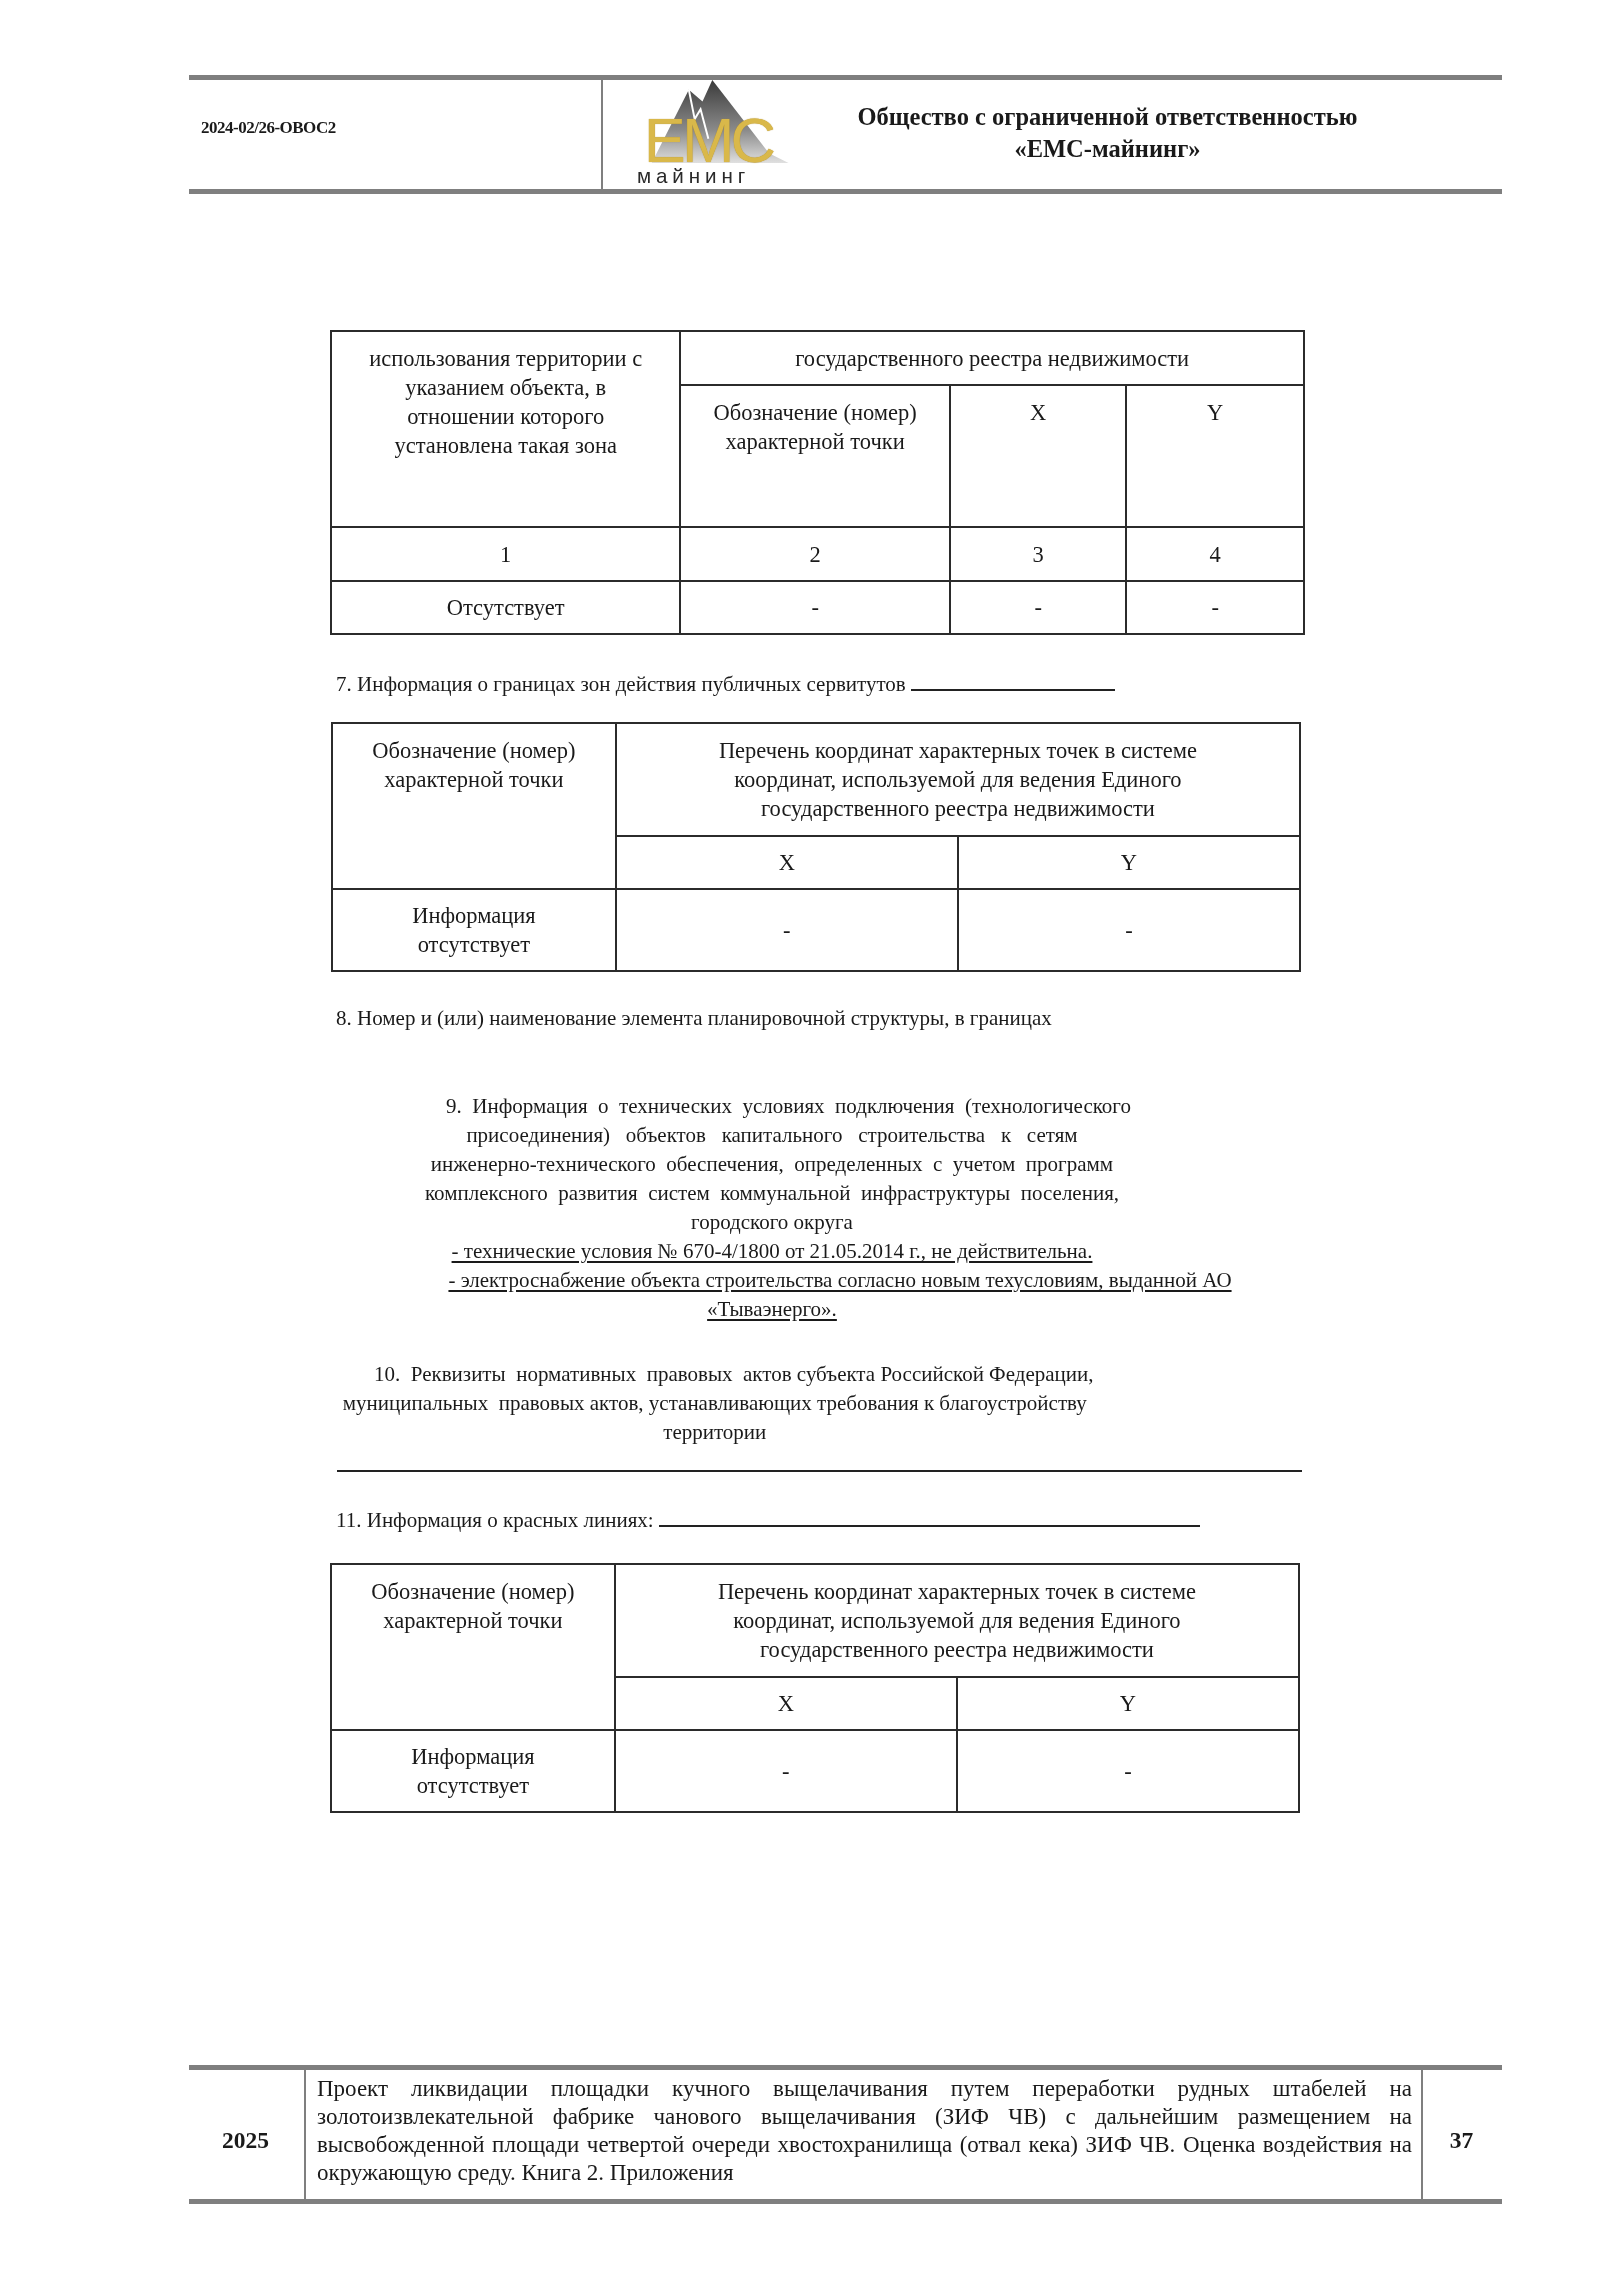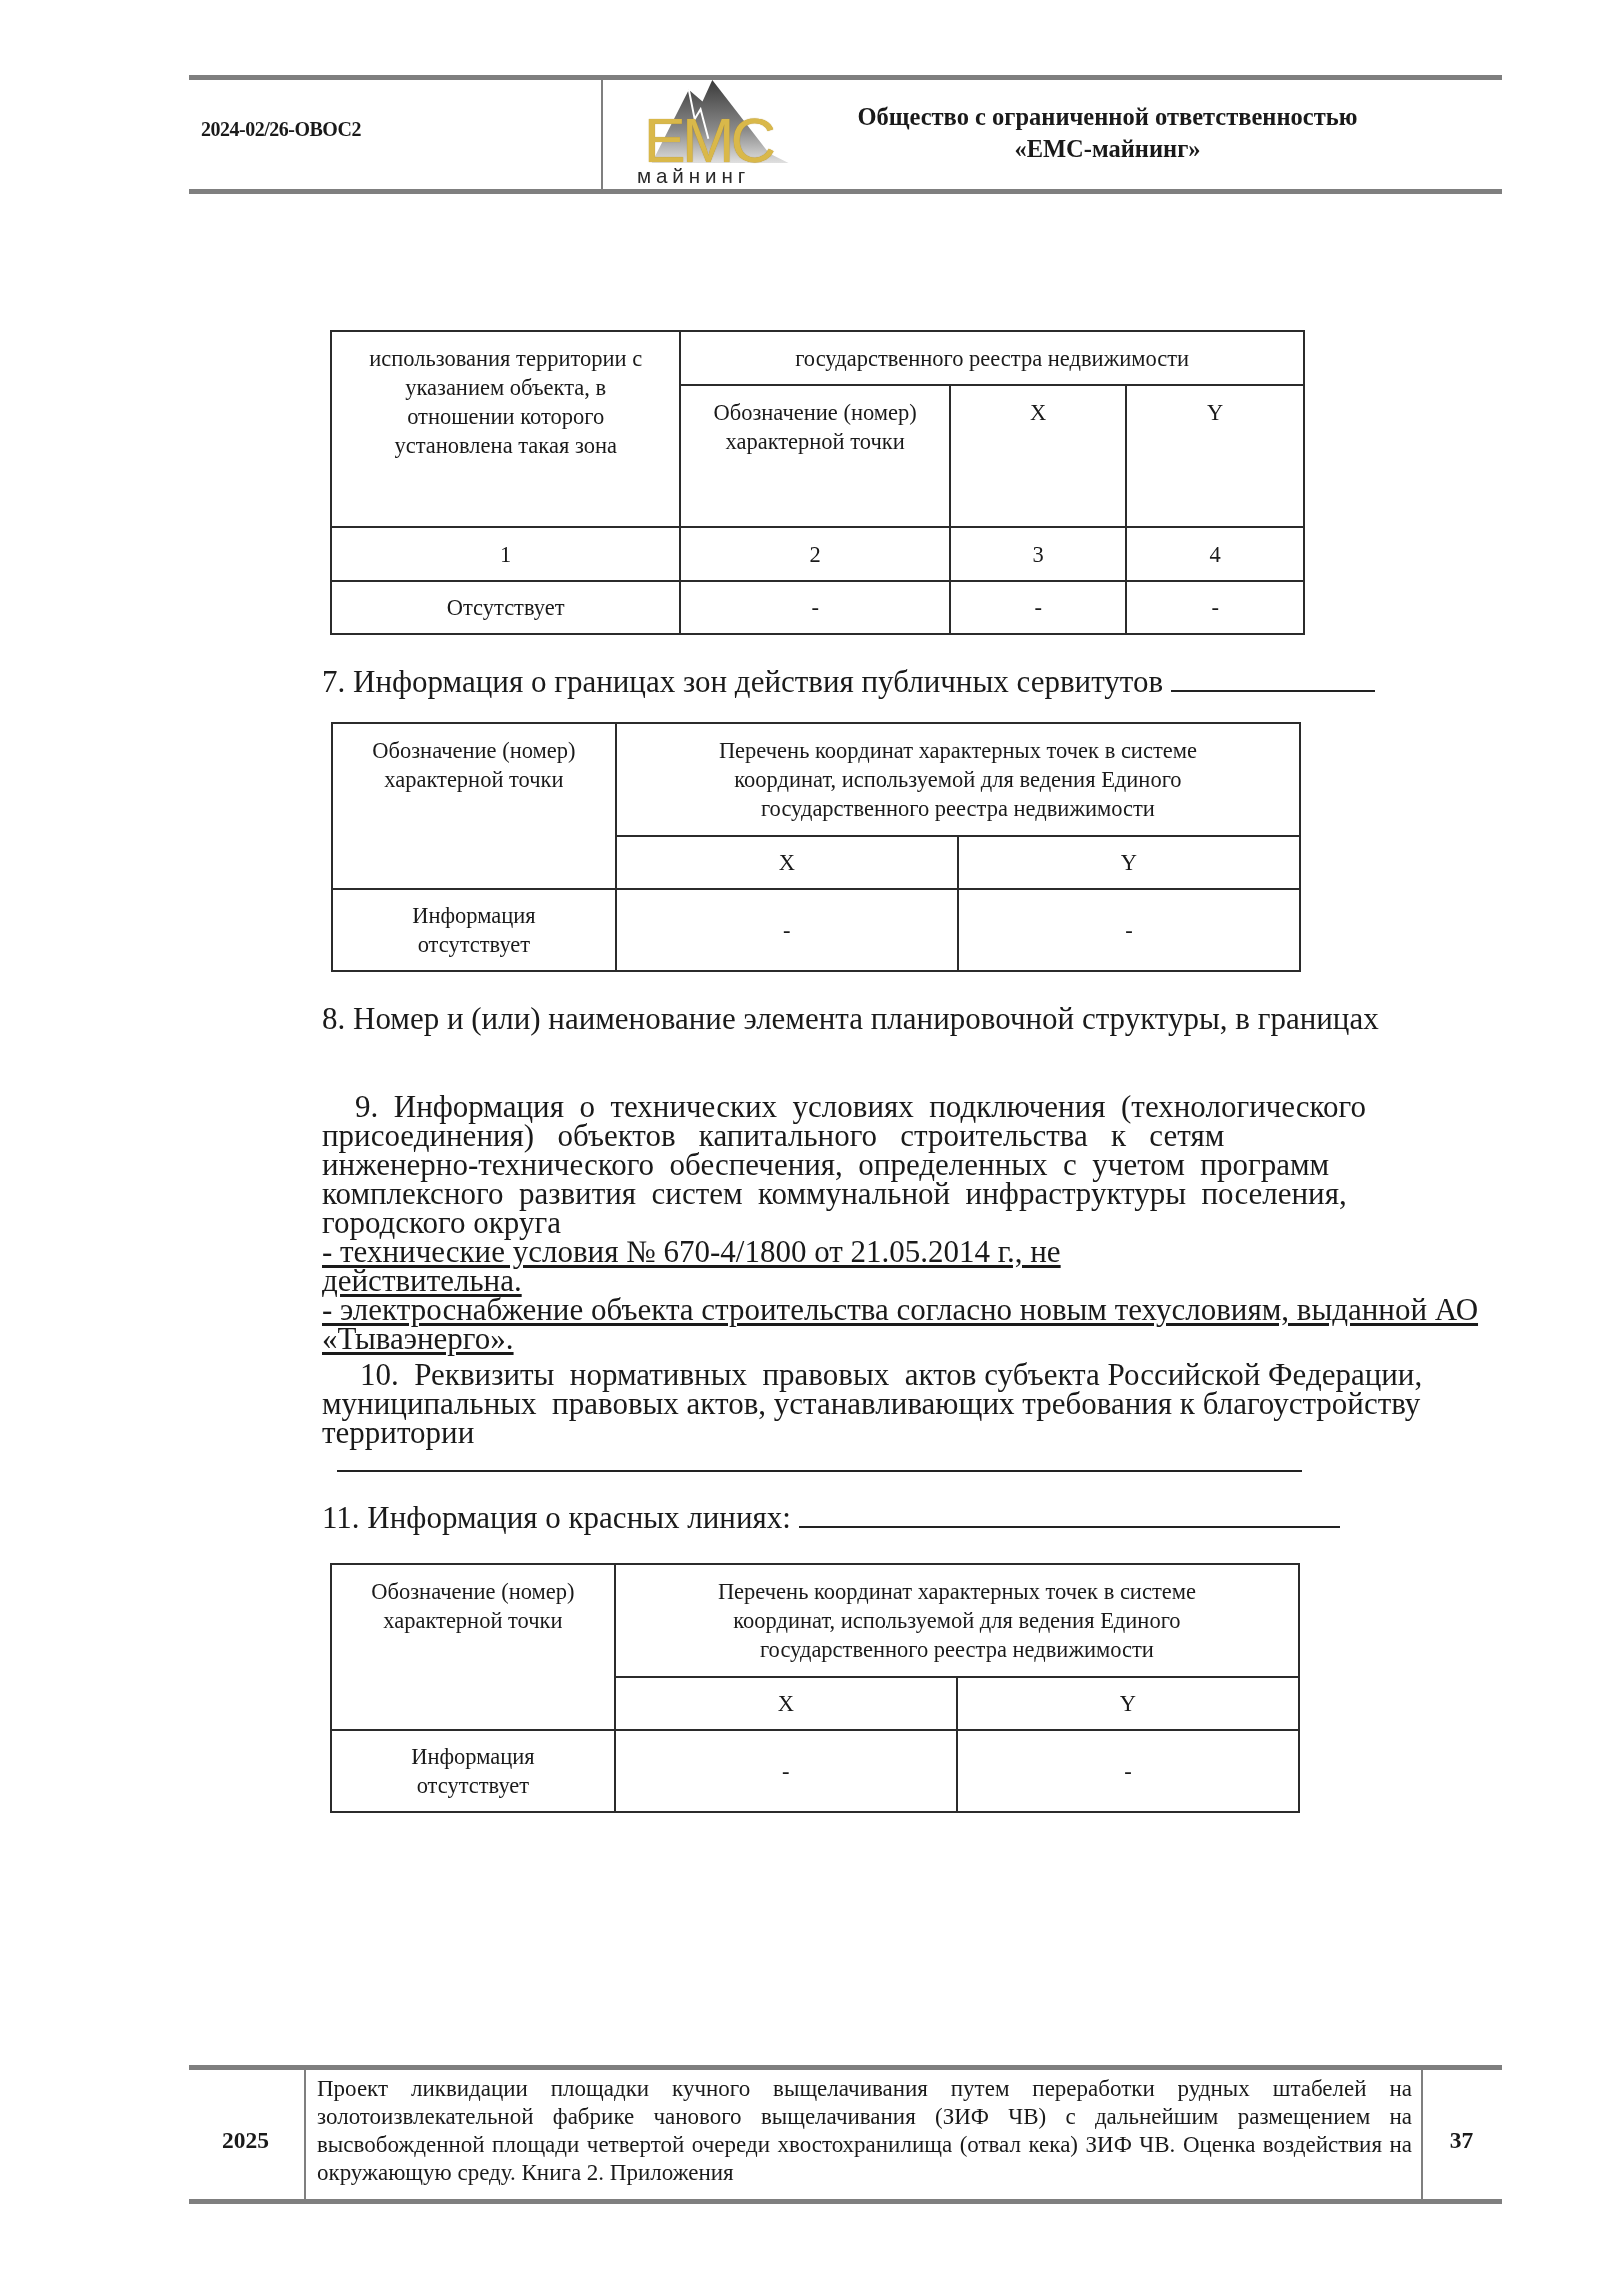--- a/index.html
+++ b/index.html
@@ -2,34 +2,34 @@
 <html><head>
 <meta charset="utf-8">
 <style>
   html, body { margin: 0; padding: 0; background: #ffffff; }
   body { width: 1613px; height: 2293px; position: relative; overflow: hidden;
          font-family: "Liberation Serif", "DejaVu Serif", serif; color: #1a1a1a; }
 
   
   .hdr-line { position: absolute; left: 189px; width: 1313px; height: 4.9px; background: #7f7f7f; }
   .hdr-vline { position: absolute; width: 2px; background: #7f7f7f; }
-  .hdr-code { position: absolute; left: 201px; top: 118px; font-weight: bold; font-size: 20px; letter-spacing: -0.5px; }
+  .hdr-code { position: absolute; left: 201px; top: 118px; font-weight: bold; font-size: 17px; letter-spacing: -0.5px; }
   .hdr-company { position: absolute; left: 843px; top: 101px; width: 529px; text-align: center; font-weight: bold; font-size: 24.5px; line-height: 32px; }
   .logo { position: absolute; left: 632px; top: 80px; width: 186px; height: 108px; }
   .logo-emc { position: absolute; left: 11.8px; top: 29px; font-family: Liberation Sans, sans-serif; font-size: 63px; line-height: 63px;
               color: #d9b84a; letter-spacing: -3.9px; text-shadow: 0 0 1px #a8841e; }
   .logo-sub { position: absolute; left: 4.9px; top: 84px; font-family: Liberation Sans, sans-serif; font-size: 20.6px; letter-spacing: 4.9px; color: #2a2a2a; text-align: center; }
 
   
   table.doc { position: absolute; border-collapse: collapse; font-size: 22.5px; line-height: 29px; }
   table.doc td { border: 2px solid #2b2b2b; text-align: center; vertical-align: top; padding: 0 18px; }
   .vmid { vertical-align: middle !important; }
 
   
-  .para { position: absolute; left: 322px; font-size: 31px; line-height: 29px; }
+  .para { position: absolute; left: 336px; font-size: 21px; line-height: 29px; text-align: center; }
   .ul { text-decoration: underline; text-underline-offset: 2.9px; }
   .blank { display: inline-block; border-bottom: 2px solid #222; height: 21.6px; vertical-align: baseline; }
   .hrule { position: absolute; height: 2px; background: #222; }
 
   
   .ftr-line { position: absolute; left: 189px; width: 1313px; height: 4.9px; background: #7f7f7f; }
   .ftr-year { position: absolute; left: 189px; top: 2127px; width: 113px; text-align: center; font-weight: bold; font-size: 23.5px; }
   .ftr-page { position: absolute; left: 1421px; top: 2127px; width: 81px; text-align: center; font-weight: bold; font-size: 23.5px; }
   .ftr-text { position: absolute; left: 317px; top: 2075px; width: 1095px; font-size: 23px; line-height: 28px; text-align: justify; }
 </style>

